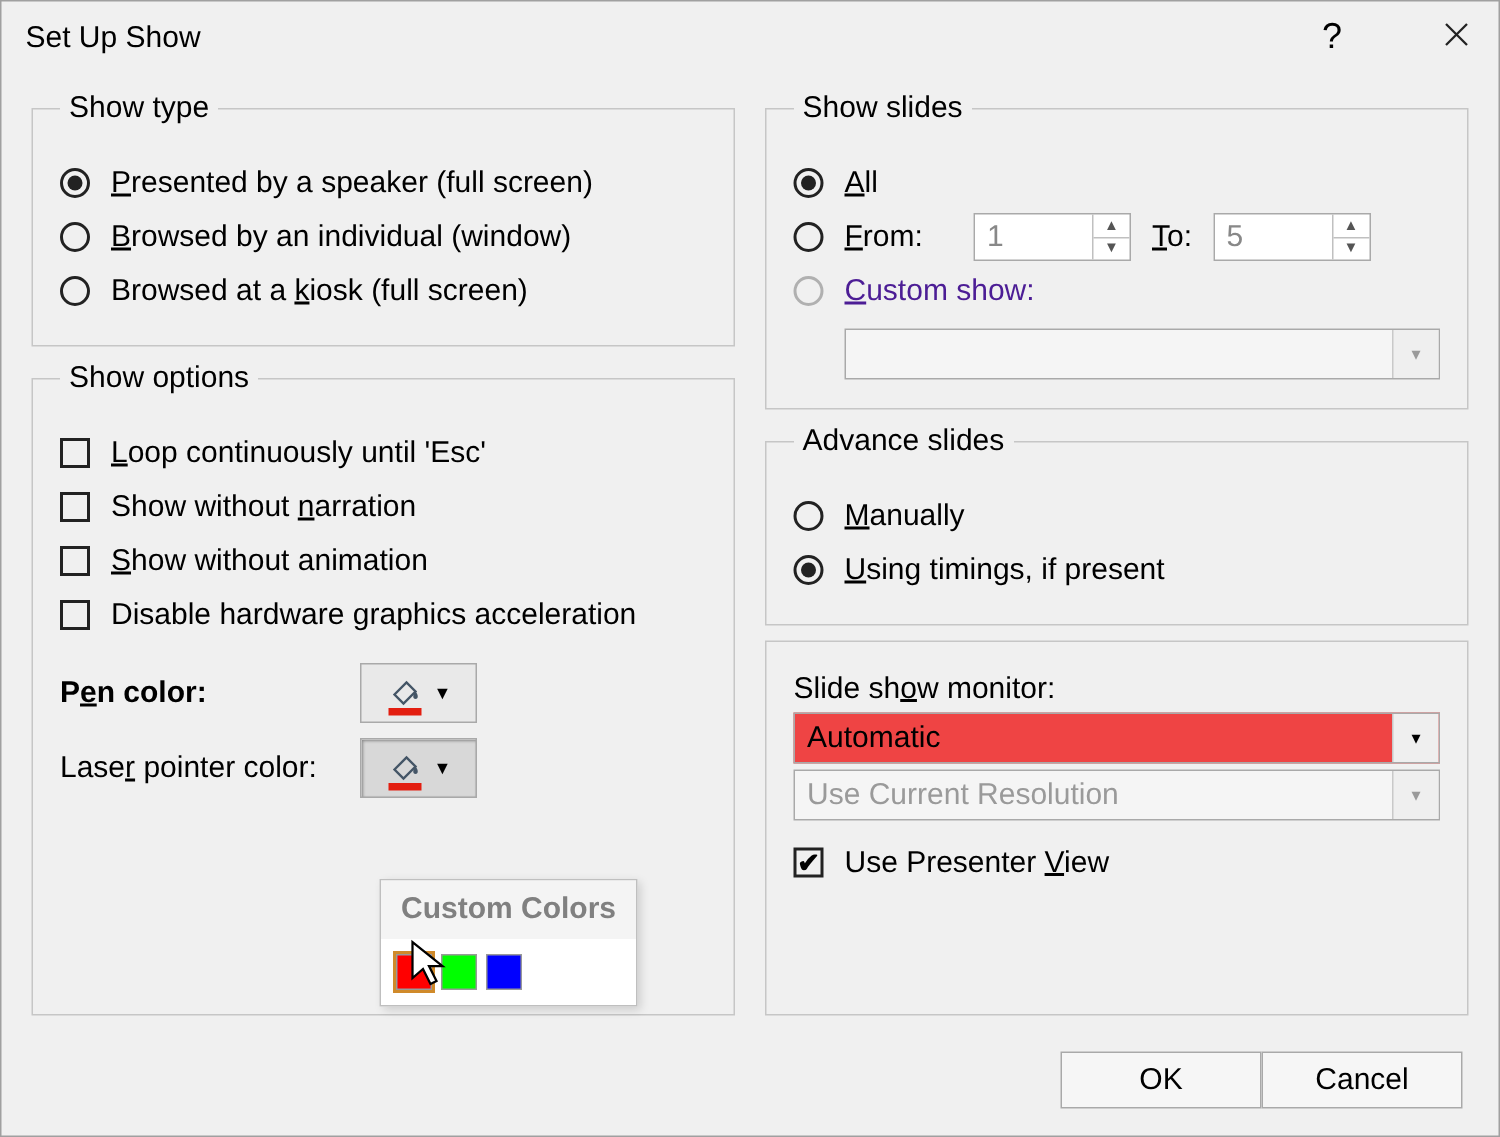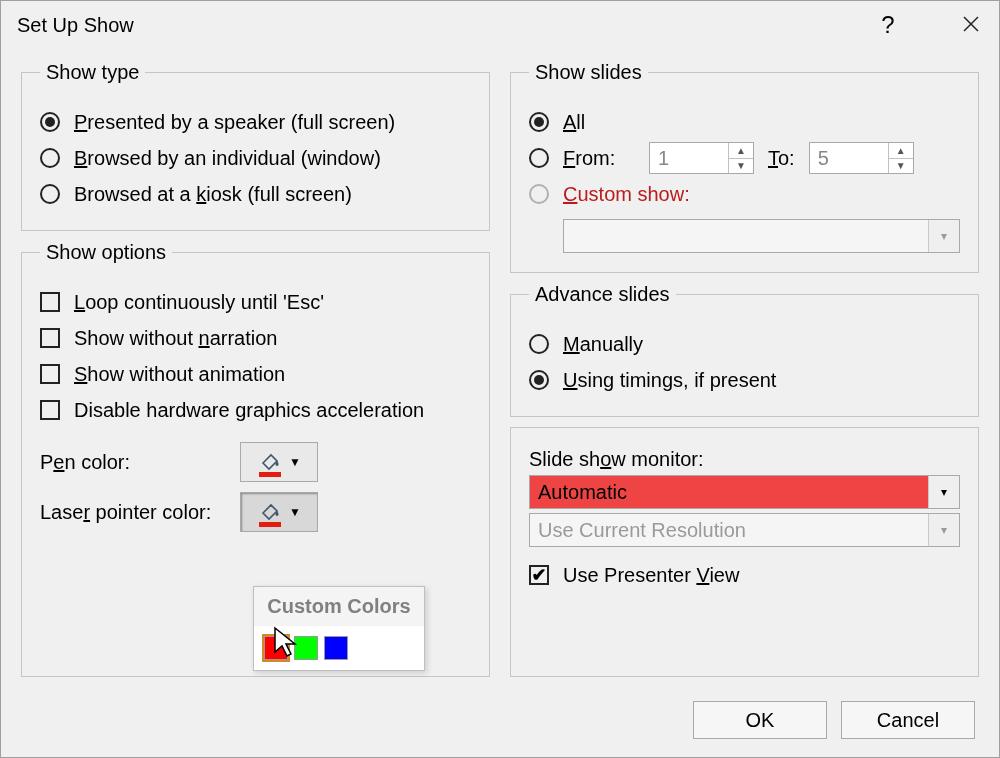--- a/index.html
+++ b/index.html
@@ -95,21 +95,21 @@
     left: 3px;
     top: 3px;
     right: 3px;
     bottom: 3px;
     background: #222;
     border-radius: 50%;
   }
   .radio.disabled .circ {
     border-color: #b0b0b0;
   }
-  .radio.disabled .lbl { color: #b91c1c; }
+  .radio.disabled .lbl { color: #4c1d95; }
   
   .check {
     display: flex;
     align-items: center;
     gap: 14px;
     min-height: 36px;
   }
   .check .box {
     width: 20px;
     height: 20px;
@@ -218,21 +218,20 @@
   }
   .combo.disabled .text { color: #9a9a9a; }
   .combo.disabled .arrow { color: #9a9a9a; }
 
   
   .footer {
     position: absolute;
     right: 24px;
     bottom: 18px;
     display: flex;
-    gap: 14px;
   }
   .btn-std {
     width: 132px;
     height: 36px;
     border: 1px solid #a9a9a9;
     background: #f6f6f6;
     display: flex;
     align-items: center;
     justify-content: center;
   }
@@ -326,21 +325,21 @@
         <div class="check">
           <span class="box"></span>
           <span class="lbl"><span></span><u>S</u><span>how without animation</span></span>
         </div>
         <div class="check">
           <span class="box"></span>
           <span class="lbl"><span>Disable hardware </span><u>g</u><span>raphics acceleration</span></span>
         </div>
 
         <div class="row" style="margin-top:14px;">
-          <span class="lbl" style="width:190px;"><span>P</span><u>e</u><span>n color:</span></span>
+          <span class="lbl" style="width:190px;font-weight:bold;"><span>P</span><u>e</u><span>n color:</span></span>
           <div class="colorbtn">
             <span class="ico">
               <svg width="26" height="26" viewBox="0 0 26 26">
                   <path d="M6 14 L14 6 L20 12 L12 20 Z" fill="none" stroke="#456" stroke-width="1.6"></path>
                   <path d="M20 12 C22 14 22 17 20 17 C18 17 18 14 20 12 Z" fill="#456"></path>
                 </svg>
               <span class="underline-bar"></span>
             </span>
             <span class="caret">▼</span>
           </div>

